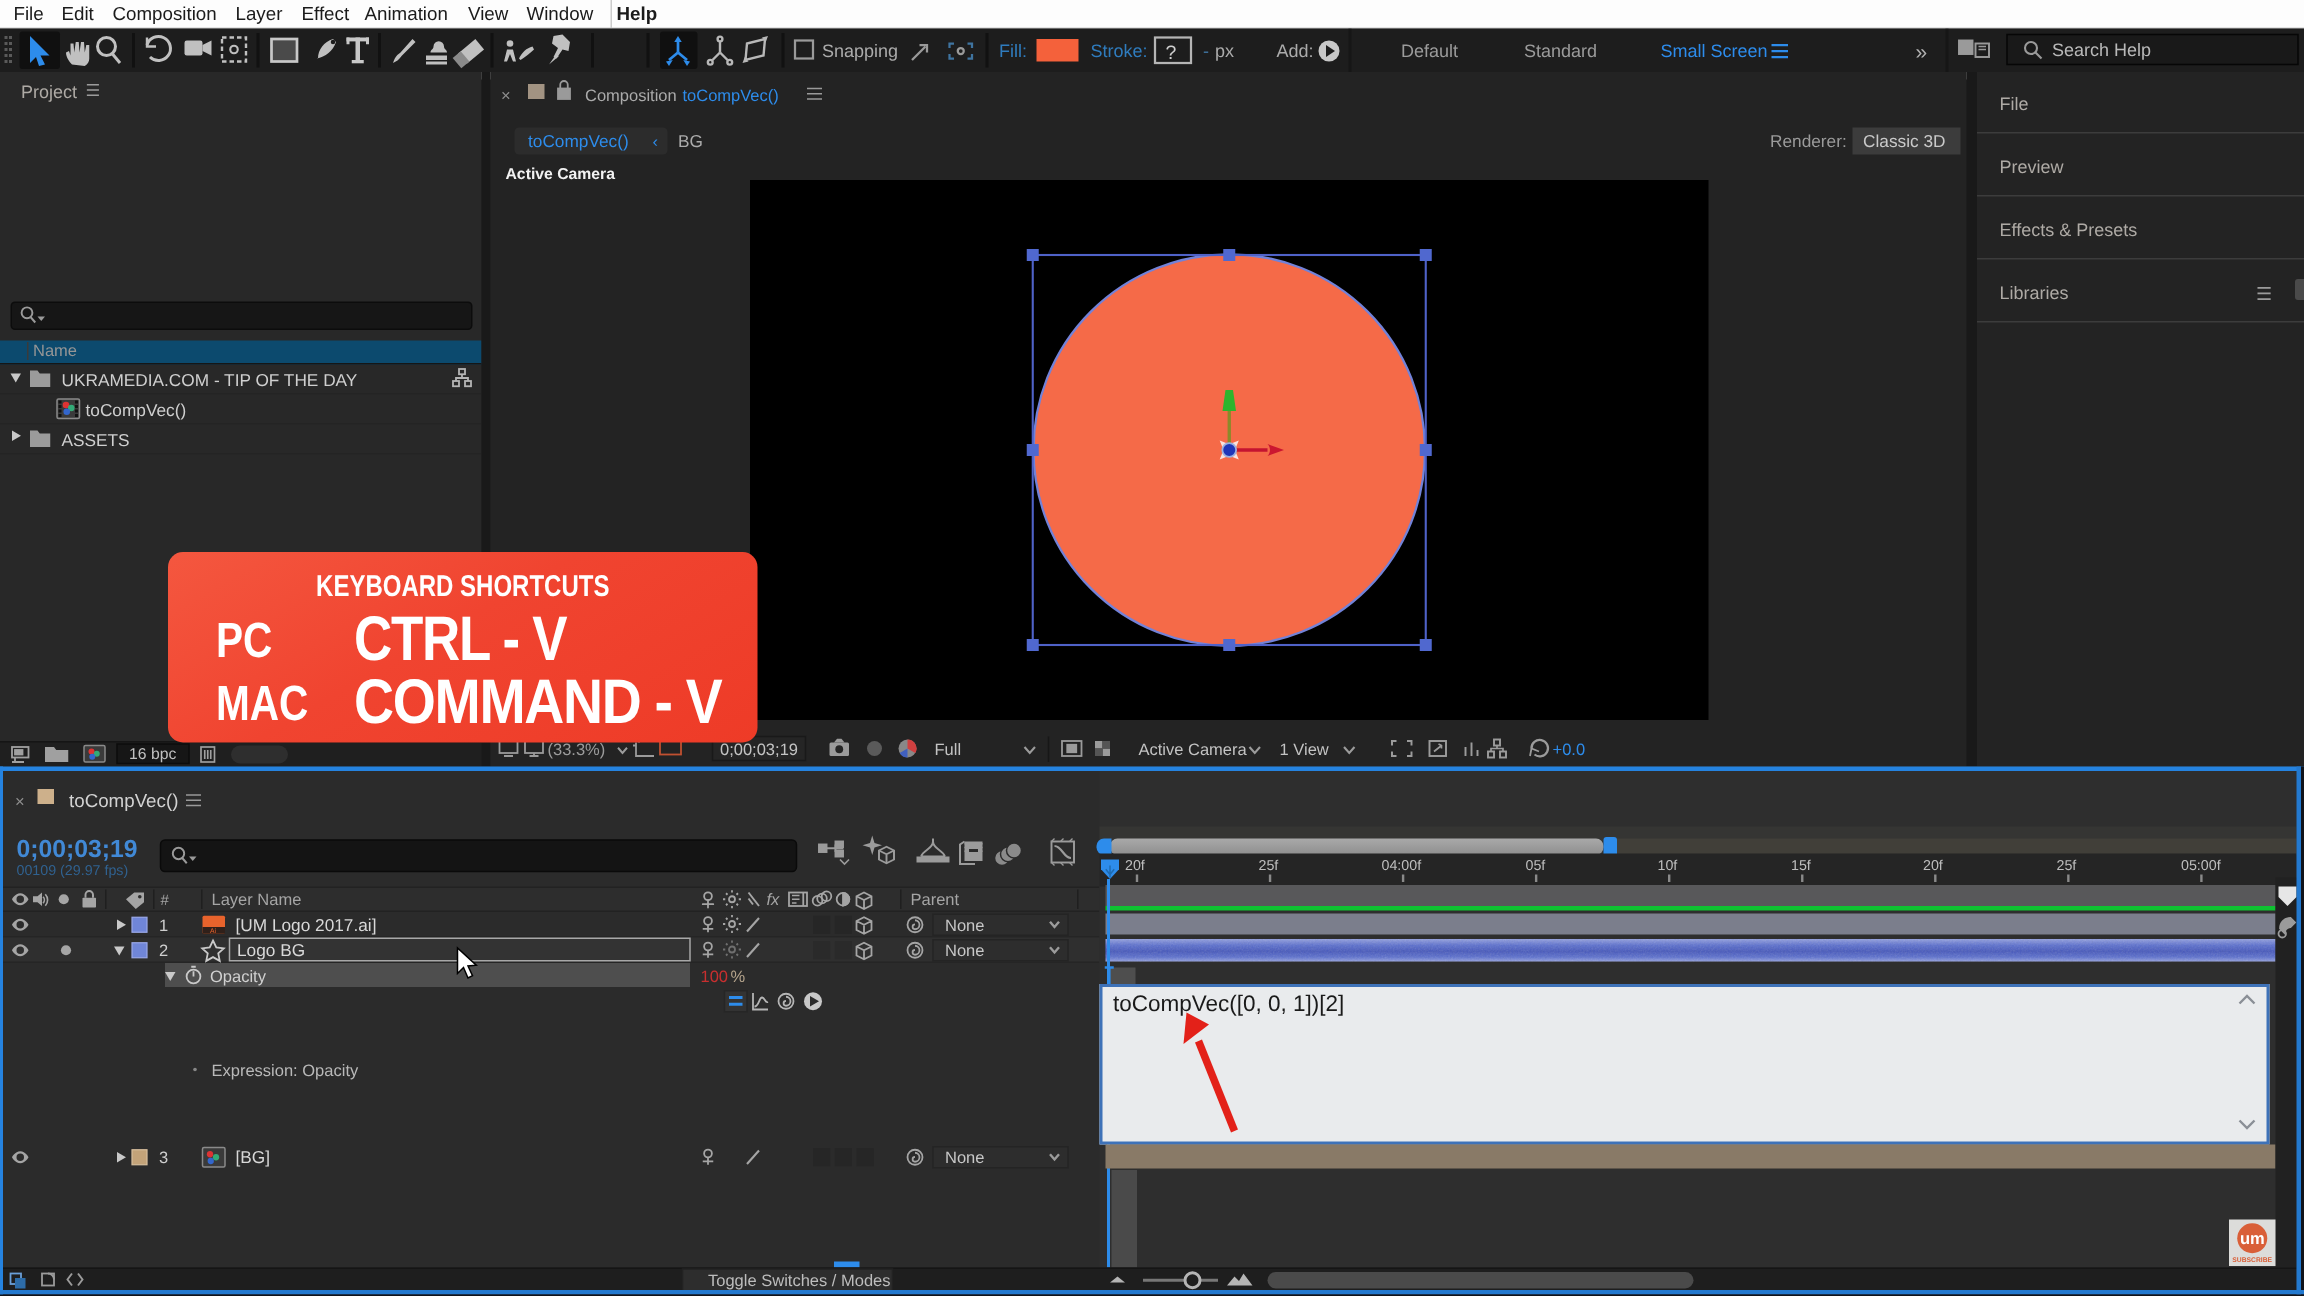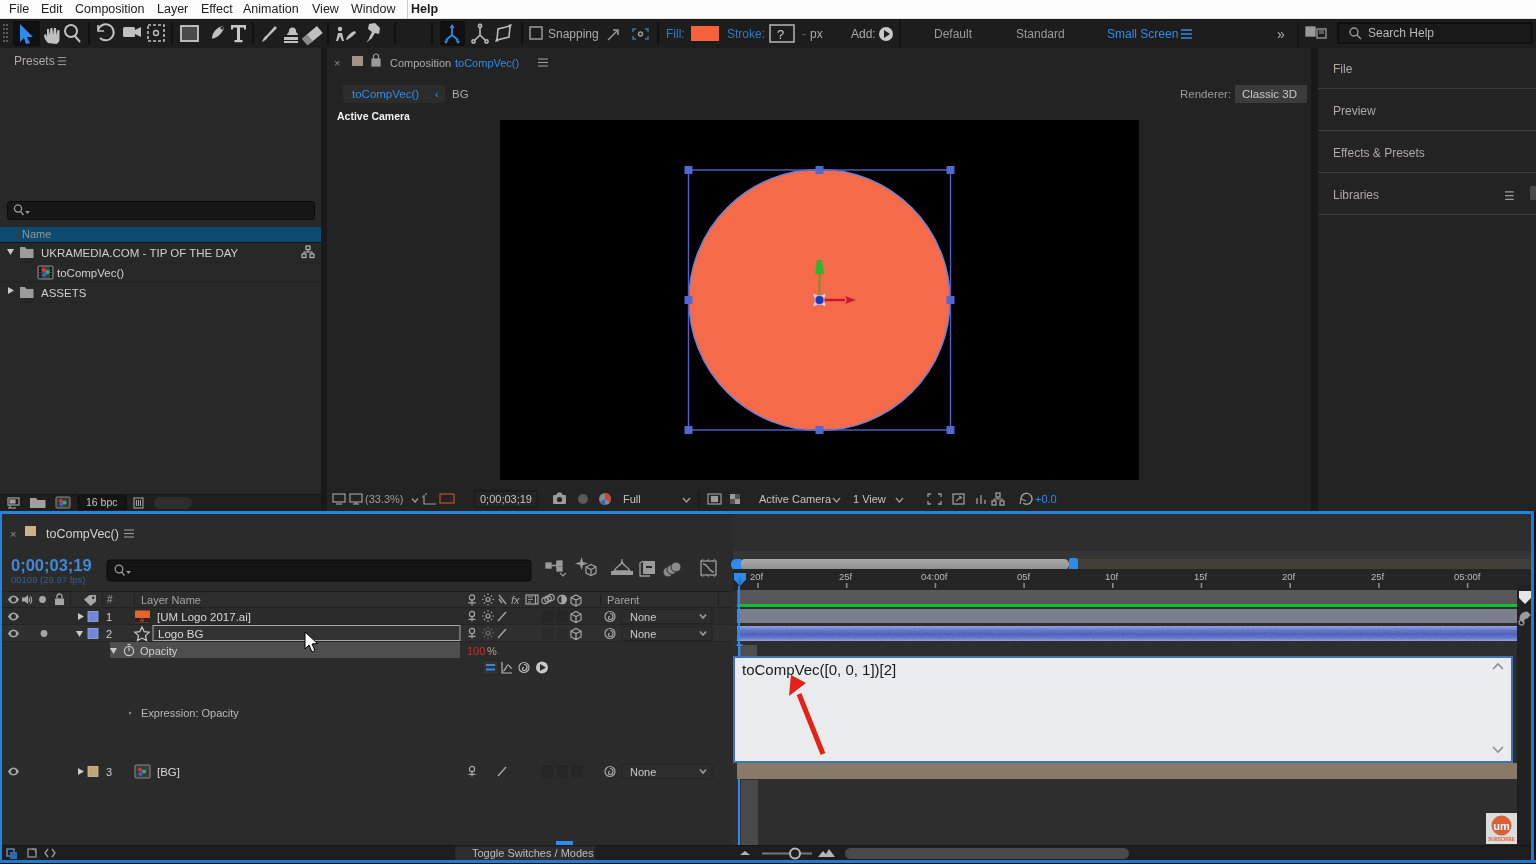--- a/index.html
+++ b/index.html
@@ -190,21 +190,21 @@
     <rect x="1338" y="4" width="194" height="20" fill="#191919" stroke="#060606"></rect>
     <g stroke="#9a9a9a" stroke-width="1.4" fill="none">
           <circle cx="1354" cy="13" r="4"></circle>
           <line x1="1357" y1="16" x2="1361" y2="20"></line>
         </g>
     <text x="1368" y="18" font-size="12" fill="#b9b9b9">Search Help</text>
   </svg>
 </div>
 
 <div class="abs" id="projpanel" style="left:0;top:48px;width:321px;height:463px;background:#282828;">
-  <div class="abs hdrtxt" style="left:14px;top:6px;">Presets</div>
+  <div class="abs hdrtxt" style="left:14px;top:6px;">Project</div>
   <div class="abs" style="left:57px;top:9px;width:12px;height:9px;color:#9b9b9b;font-size:11px;line-height:9px;">☰</div>
 
   <div class="abs" style="left:7px;top:153px;width:306px;height:17px;background:#161616;border:1px solid #0c0c0c;border-radius:3px;"></div>
   <svg class="abs" style="left:12px;top:155px;" width="20" height="14" viewBox="0 0 20 14">
     <g stroke="#9a9a9a" stroke-width="1.3" fill="none">
           <circle cx="6" cy="5.5" r="3.6"></circle>
           <line x1="8.5" y1="8.5" x2="11.5" y2="12"></line>
         </g>
     <path d="M13 8 l5 0 -2.5 3 z" fill="#9a9a9a"></path>
   </svg>
@@ -771,20 +771,28 @@
     <rect x="455" y="1" width="140" height="15" fill="#2d2d2d" stroke="#222"></rect>
     <text x="472" y="12" font-size="11" fill="#bdbdbd">Toggle Switches / Modes</text>
     <path d="M740 10 l5-4 5 4 z" fill="#b5b5b5"></path>
     <line x1="762" y1="8.5" x2="812" y2="8.5" stroke="#777" stroke-width="2"></line>
     <circle cx="795" cy="8.5" r="5" fill="#1e1e1e" stroke="#b5b5b5" stroke-width="2"></circle>
     <path d="M818 12 l5-6 3 3 3-5 6 8 z" fill="#b5b5b5"></path>
     <rect x="845" y="3" width="284" height="11" rx="5.5" fill="#4a4a4a"></rect>
   </svg>
 </div>
 
+<div class="abs" id="redbox" style="left:112px;top:368px;width:393px;height:127px;border-radius:10px;
+background:linear-gradient(150deg,#f4573f 0%,#f04430 45%,#ee3b27 100%);overflow:hidden;">
+  <div class="abs" style="left:0;top:12px;width:393px;text-align:center;font-size:20px;font-weight:bold;color:#fff;transform:scaleX(0.80);letter-spacing:0;">KEYBOARD SHORTCUTS</div>
+  <div class="abs" style="left:32px;top:40px;width:80px;font-size:33px;font-weight:bold;color:#fff;transform:scaleX(0.82);transform-origin:left;">PC</div>
+  <div class="abs" style="left:124px;top:34px;width:280px;font-size:42px;font-weight:bold;color:#fff;transform:scaleX(0.84);transform-origin:left;letter-spacing:-1px;">CTRL - V</div>
+  <div class="abs" style="left:32px;top:82px;width:110px;font-size:33px;font-weight:bold;color:#fff;transform:scaleX(0.82);transform-origin:left;">MAC</div>
+  <div class="abs" style="left:124px;top:76px;width:300px;font-size:42px;font-weight:bold;color:#fff;transform:scaleX(0.88);transform-origin:left;letter-spacing:-1px;">COMMAND - V</div>
+</div>
 
 <div class="abs" id="umlogo" style="left:1486px;top:813px;width:31px;height:31px;background:#dcdcda;">
   <svg width="31" height="31" viewBox="0 0 31 31">
     <circle cx="15.5" cy="12.5" r="10" fill="#d95f38"></circle>
     <text x="15.5" y="16.5" font-size="11" font-weight="bold" fill="#fff" text-anchor="middle">um</text>
     <text x="15.5" y="28" font-size="4.5" font-weight="bold" fill="#d95f38" text-anchor="middle">SUBSCRIBE</text>
   </svg>
 </div>
 
 <div class="abs" style="left:0;top:511px;width:1536px;height:3px;background:#2583e0;"></div>

